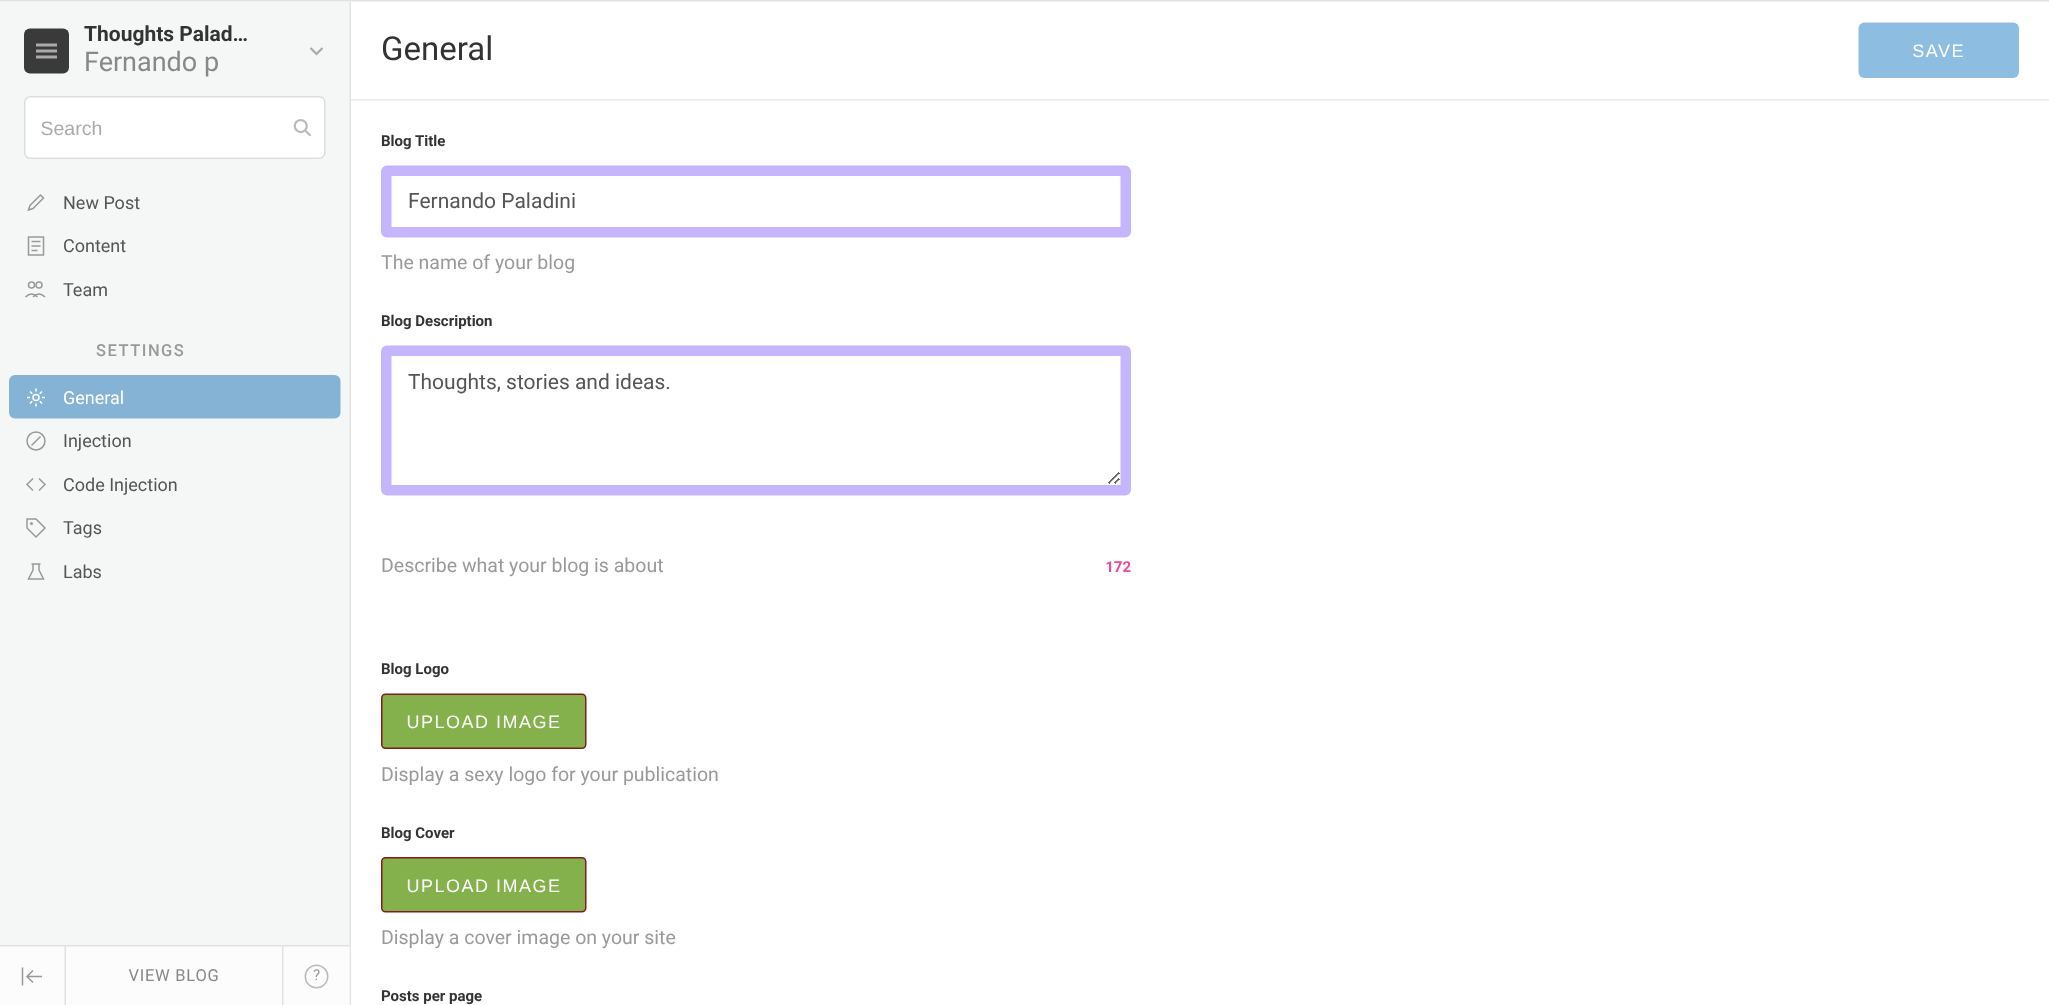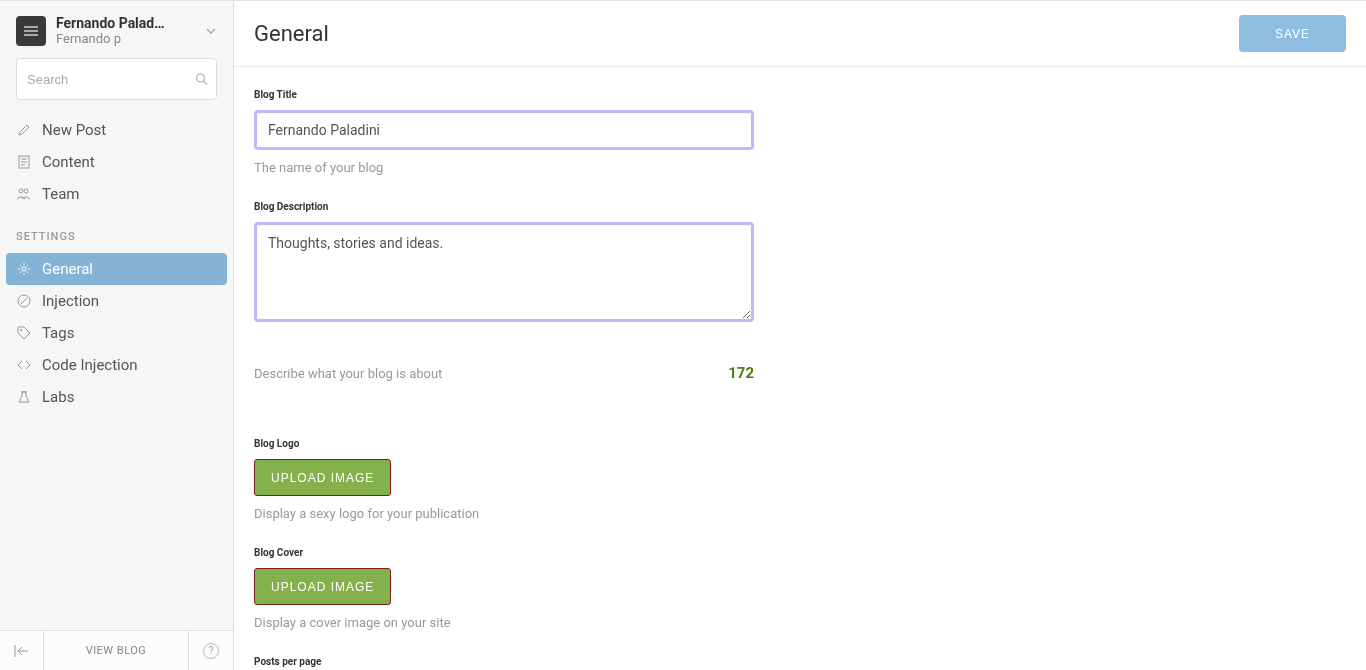--- a/index.html
+++ b/index.html
@@ -57,21 +57,21 @@
     }
     .sb-title {
       font-weight: 700;
       font-size: 14px;
       color: #333;
       white-space: nowrap;
       overflow: hidden;
       text-overflow: ellipsis;
     }
     .sb-sub {
-      font-size: 13px;
+      font-size: 18px;
       color: #888;
       white-space: nowrap;
       overflow: hidden;
       text-overflow: ellipsis;
     }
     .sb-chev {
       color: #aaa;
       font-size: 12px;
       flex-shrink: 0;
     }
@@ -103,39 +103,40 @@
     }
     .nav {
       list-style: none;
       padding-top: 4px;
     }
     .nav li {
       display: flex;
       align-items: center;
       gap: 11px;
       padding: 7px 16px;
-      font-size: 15px;
+      font-size: 12px;
       color: #555;
       cursor: pointer;
     }
     .nav li .nav-icon {
       width: 15px;
       height: 15px;
       color: #888;
       display: inline-flex;
       align-items: center;
       justify-content: center;
       font-size: 13px;
     }
     .nav-header {
       padding: 20px 16px 6px 16px;
       font-size: 11px;
       letter-spacing: 1px;
       color: #999;
       font-weight: 500;
+      margin-left: 48px;
     }
     .nav li.active {
       background: #85b3d6;
       color: #fff;
       border-radius: 4px;
       margin: 0 6px;
       padding-left: 10px;
     }
     .nav li.active .nav-icon { color: #fff; }
     .sb-footer {
@@ -218,21 +219,21 @@
     .label {
       font-weight: 700;
       font-size: 10px;
       color: #333;
       margin-bottom: 10px;
       display: block;
     }
     .text-input, .textarea {
       width: 100%;
       padding: 9px 11px;
-      border: 3px solid #c4b5fd;
+      border: 7px solid #c4b5fd;
       border-radius: 4px;
       font-size: 14px;
       color: #555;
       font-family: inherit;
       background: #fff;
     }
     .textarea {
       height: 100px;
       resize: both;
       line-height: 1.4;
@@ -242,22 +243,22 @@
       color: #999;
       margin-top: 10px;
     }
     .hint-row {
       display: flex;
       justify-content: space-between;
       align-items: baseline;
     }
     .counter {
       font-weight: 700;
-      color: #4d7c0f;
-      font-size: 15px;
+      color: #ec4899;
+      font-size: 10px;
       margin-top: 29px;
     }
     .upload-btn {
       background: #85b14c;
       color: #fff;
       border: 1px solid #7f1d1d;
       border-radius: 3px;
       height: 37px;
       padding: 0 16px;
       font-size: 12px;
@@ -280,21 +281,21 @@
   <aside class="sidebar">
     <div class="sb-header">
       <div class="sb-logo">
         <svg width="14" height="14" viewBox="0 0 14 14">
             <rect x="0" y="2" width="14" height="2" fill="#aaa"></rect>
             <rect x="0" y="6" width="14" height="2" fill="#aaa"></rect>
             <rect x="0" y="10" width="14" height="2" fill="#aaa"></rect>
           </svg>
       </div>
       <div class="sb-title-wrap">
-        <div class="sb-title">Fernando Palad…</div>
+        <div class="sb-title">Thoughts Palad…</div>
         <div class="sb-sub">Fernando p</div>
       </div>
       <div class="sb-chev">
         <svg width="12" height="12" viewBox="0 0 12 12">
             <path d="M2 4 L6 8 L10 4" stroke="#aaa" stroke-width="1.5" fill="none"></path>
           </svg>
       </div>
     </div>
 
     <div class="search-wrap">
@@ -359,33 +360,33 @@
           <svg width="14" height="14" viewBox="0 0 14 14">
               <circle cx="7" cy="7" r="6" stroke="#999" fill="none"></circle>
               <path d="M4 10 L7 7 L10 4 L7 7 Z" stroke="#999" fill="none"></path>
             </svg>
         </span>
         <span>Injection</span>
       </li>
       <li>
         <span class="nav-icon">
           <svg width="14" height="14" viewBox="0 0 14 14">
+              <path d="M5 3 L1 7 L5 11 M9 3 L13 7 L9 11" stroke="#999" fill="none"></path>
+            </svg>
+        </span>
+        <span>Code Injection</span>
+      </li>
+      <li>
+        <span class="nav-icon">
+          <svg width="14" height="14" viewBox="0 0 14 14">
               <path d="M1 1 L7 1 L13 7 L7 13 L1 7 Z" stroke="#999" fill="none"></path>
               <circle cx="4" cy="4" r="1" fill="#999"></circle>
             </svg>
         </span>
         <span>Tags</span>
-      </li>
-      <li>
-        <span class="nav-icon">
-          <svg width="14" height="14" viewBox="0 0 14 14">
-              <path d="M5 3 L1 7 L5 11 M9 3 L13 7 L9 11" stroke="#999" fill="none"></path>
-            </svg>
-        </span>
-        <span>Code Injection</span>
       </li>
       <li>
         <span class="nav-icon">
           <svg width="14" height="14" viewBox="0 0 14 14">
               <path d="M5 2 L5 6 L2 12 L12 12 L9 6 L9 2 Z M4 2 L10 2" stroke="#999" fill="none"></path>
             </svg>
         </span>
         <span>Labs</span>
       </li>
     </ul>

